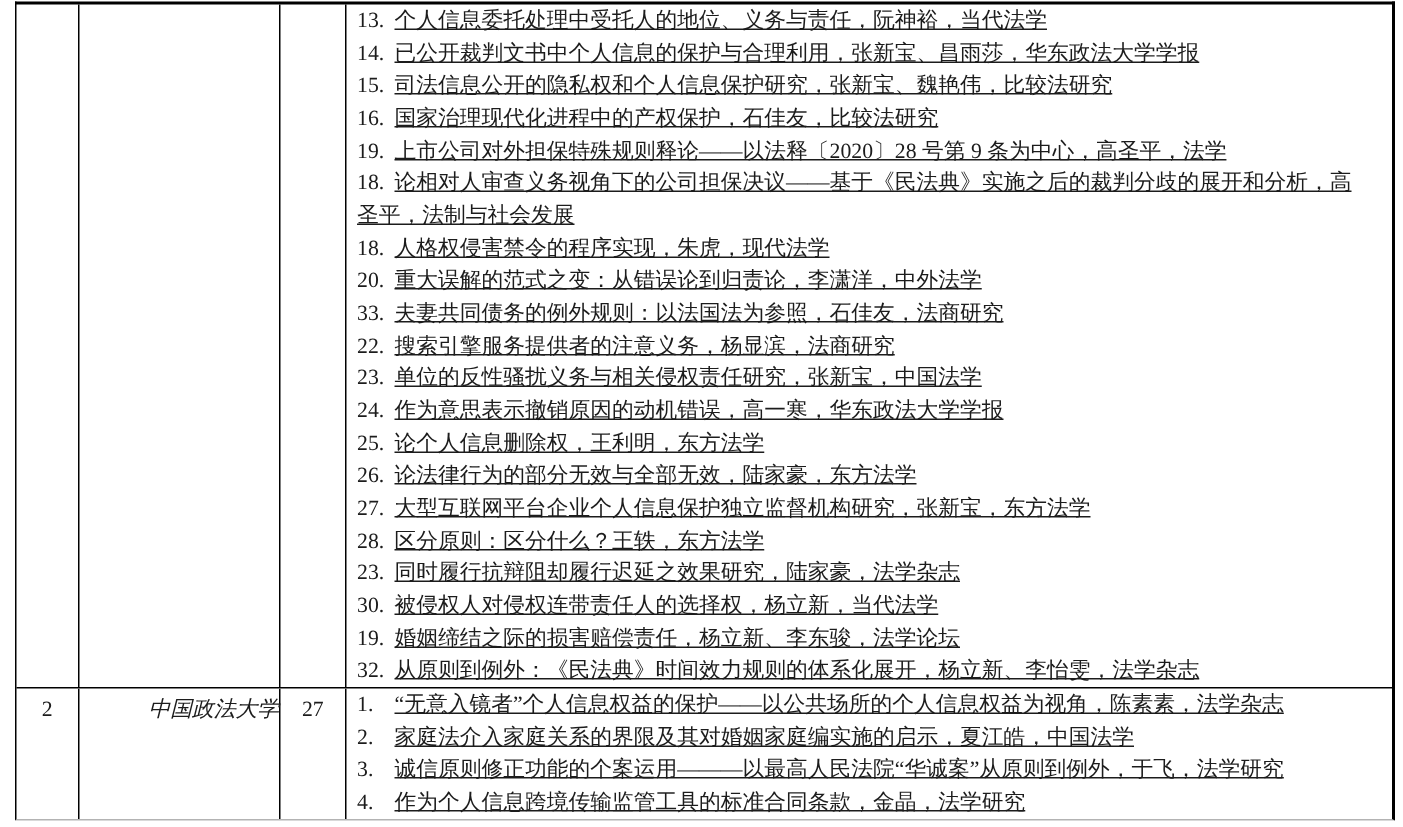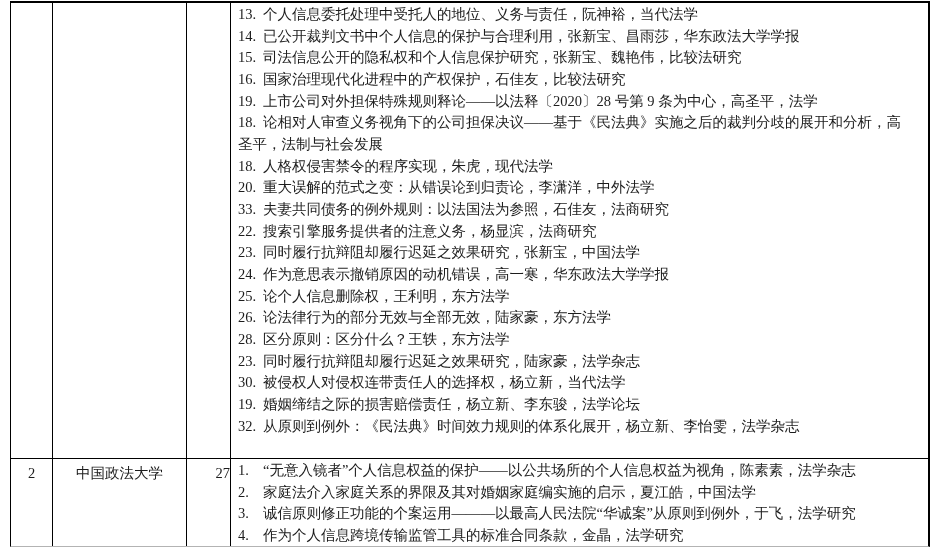--- a/index.html
+++ b/index.html
@@ -29,23 +29,23 @@
     border-bottom: 1px solid #b3b3b3; 
     display: flex;
     flex-direction: column;
     background: #fff;
   }
   .row { display: flex; width: 100%; }
   .row-1 { height: 455px; border-bottom: 1px solid #000; }
   .row-2 { flex: 1; overflow: hidden; }
   .c { box-sizing: border-box; line-height: 21.67px; }
   .c-rank  { width: 42px;  border-right: 1px solid #000; text-align: center; padding-top: 4px; }
-  .c-inst  { width: 134px; border-right: 1px solid #000; text-align: center; padding-top: 4px; }
-  .c-count { width: 44px;  border-right: 1px solid #000; text-align: right; padding-top: 4px; }
-  .c-list  { flex: 1; padding: 1px 24px 0 7px; overflow: hidden; }
+  .c-inst  { width: 134px; border-right: 1px solid #000; text-align: right; padding-top: 4px; font-style: italic; }
+  .c-count { width: 44px;  border-right: 1px solid #000; text-align: center; padding-top: 4px; }
+  .c-list  { flex: 1; padding: 1px 24px 0 7px; overflow: hidden; text-decoration: underline; }
   .li { line-height: 21.67px; }
   .num {
     display: inline-block;
     width: 25px;
     vertical-align: top;
   }
 </style>
 </head>
 <body>
 
@@ -59,24 +59,25 @@
         <div class="li"><span class="num">13.</span><span class="txt">个人信息委托处理中受托人的地位、义务与责任，阮神裕，当代法学</span></div>
         <div class="li"><span class="num">14.</span><span class="txt">已公开裁判文书中个人信息的保护与合理利用，张新宝、昌雨莎，华东政法大学学报</span></div>
         <div class="li"><span class="num">15.</span><span class="txt">司法信息公开的隐私权和个人信息保护研究，张新宝、魏艳伟，比较法研究</span></div>
         <div class="li"><span class="num">16.</span><span class="txt">国家治理现代化进程中的产权保护，石佳友，比较法研究</span></div>
         <div class="li"><span class="num">19.</span><span class="txt">上市公司对外担保特殊规则释论——以法释〔2020〕28 号第 9 条为中心，高圣平，法学</span></div>
         <div class="li"><span class="num">18.</span><span class="txt">论相对人审查义务视角下的公司担保决议——基于《民法典》实施之后的裁判分歧的展开和分析，高圣平，法制与社会发展</span></div>
         <div class="li"><span class="num">18.</span><span class="txt">人格权侵害禁令的程序实现，朱虎，现代法学</span></div>
         <div class="li"><span class="num">20.</span><span class="txt">重大误解的范式之变：从错误论到归责论，李潇洋，中外法学</span></div>
         <div class="li"><span class="num">33.</span><span class="txt">夫妻共同债务的例外规则：以法国法为参照，石佳友，法商研究</span></div>
         <div class="li"><span class="num">22.</span><span class="txt">搜索引擎服务提供者的注意义务，杨显滨，法商研究</span></div>
-        <div class="li"><span class="num">23.</span><span class="txt">同时履行抗辩阻却履行迟延之效果研究，张新宝，中国法学</span></div>
+        <div class="li"><span class="num">23.</span><span class="txt">单位的反性骚扰义务与相关侵权责任研究，张新宝，中国法学</span></div>
         <div class="li"><span class="num">24.</span><span class="txt">作为意思表示撤销原因的动机错误，高一寒，华东政法大学学报</span></div>
         <div class="li"><span class="num">25.</span><span class="txt">论个人信息删除权，王利明，东方法学</span></div>
         <div class="li"><span class="num">26.</span><span class="txt">论法律行为的部分无效与全部无效，陆家豪，东方法学</span></div>
+        <div class="li"><span class="num">27.</span><span class="txt">大型互联网平台企业个人信息保护独立监督机构研究，张新宝，东方法学</span></div>
         <div class="li"><span class="num">28.</span><span class="txt">区分原则：区分什么？王轶，东方法学</span></div>
         <div class="li"><span class="num">23.</span><span class="txt">同时履行抗辩阻却履行迟延之效果研究，陆家豪，法学杂志</span></div>
         <div class="li"><span class="num">30.</span><span class="txt">被侵权人对侵权连带责任人的选择权，杨立新，当代法学</span></div>
         <div class="li"><span class="num">19.</span><span class="txt">婚姻缔结之际的损害赔偿责任，杨立新、李东骏，法学论坛</span></div>
         <div class="li"><span class="num">32.</span><span class="txt">从原则到例外：《民法典》时间效力规则的体系化展开，杨立新、李怡雯，法学杂志</span></div>
       </div>
   </div>
 
   <div class="row row-2">
     <div class="c c-rank">2</div>

